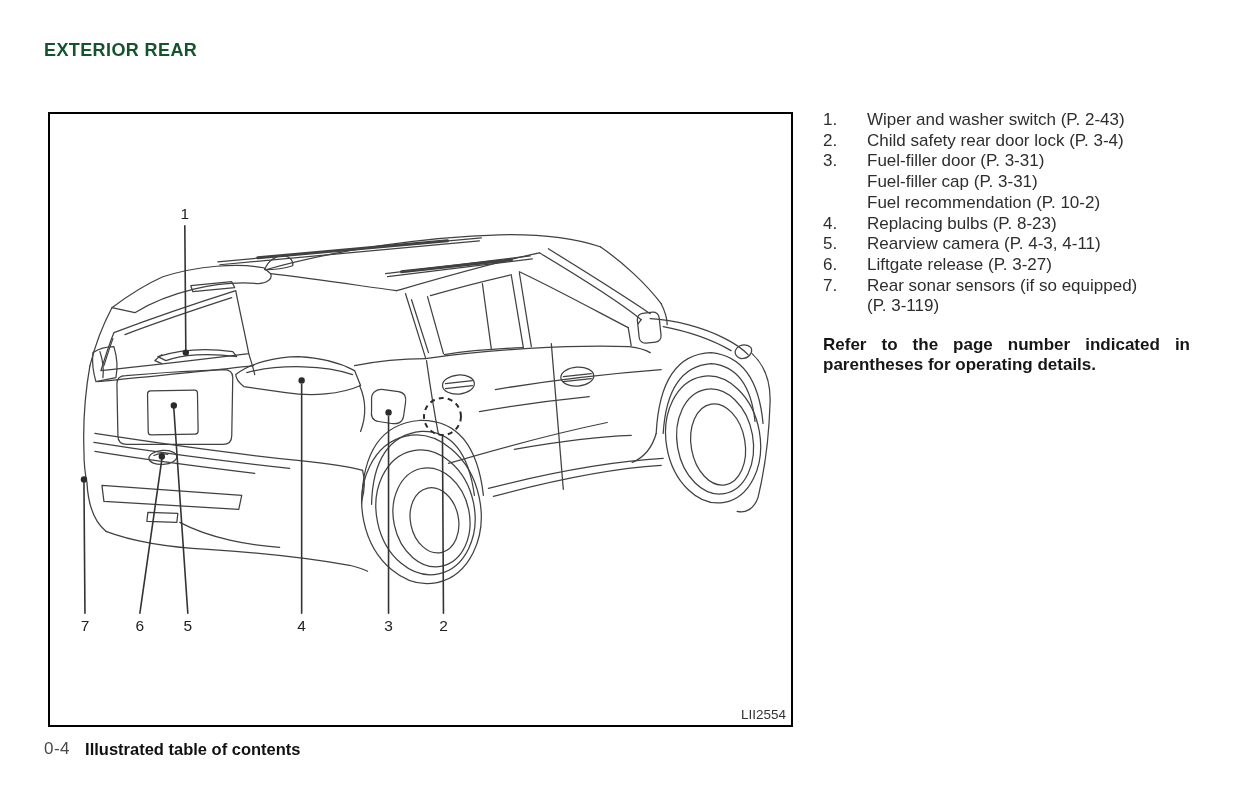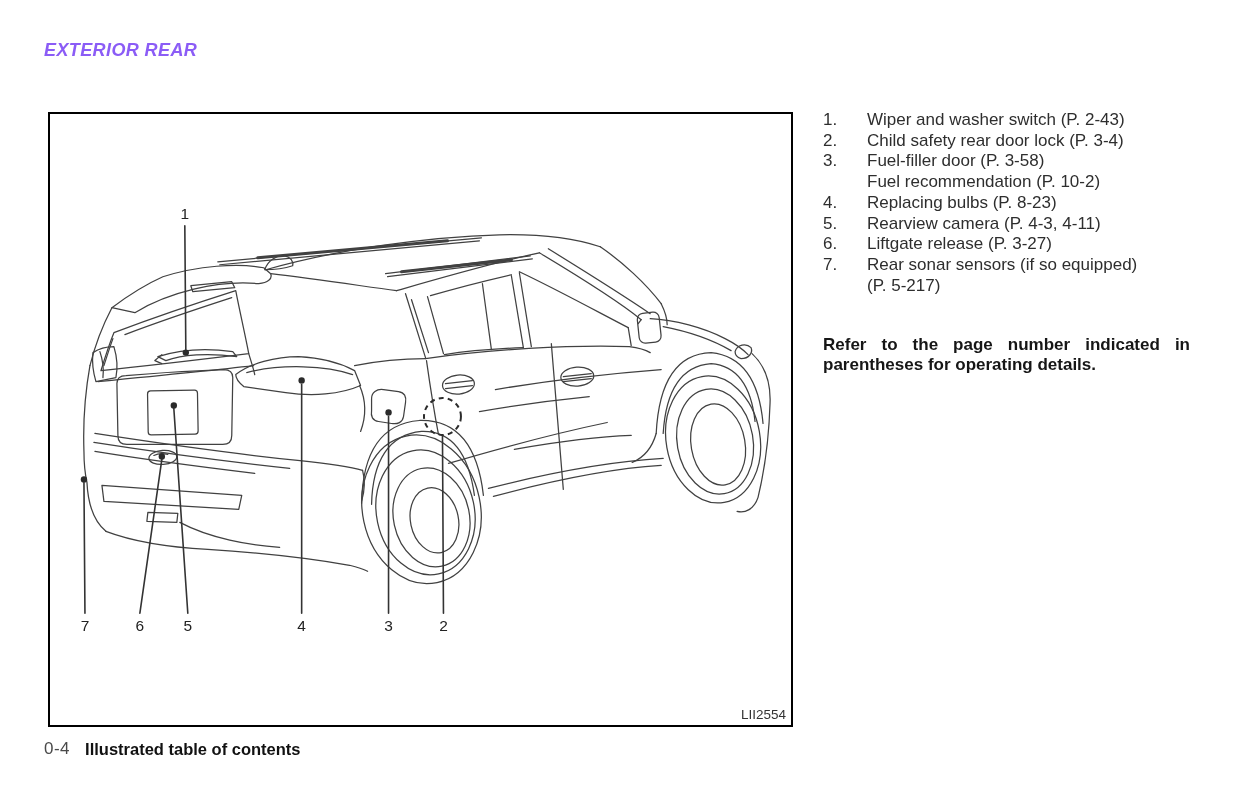--- a/index.html
+++ b/index.html
@@ -10,22 +10,21 @@
     color: #1f1f1f;
     -webkit-font-smoothing: antialiased;
   }
 
   .page-title {
     position: absolute;
     left: 44px; top: 40px;
     font-size: 18px;
     font-weight: 800;
     letter-spacing: 0.4px;
-    color: #8b5cf6;
-    font-style: italic;
+    color: #14532d;
   }
 
   .figure-box {
     position: absolute;
     left: 48px; top: 112px;
     width: 745px; height: 615px;
     border: 2px solid #000;
     background: #fff;
   }
   .figure-box svg { display: block; width: 100%; height: 100%; }
@@ -221,24 +220,25 @@
   <div class="lrow">
     <span class="lnum">1.</span>
     <span class="ltext">Wiper and washer switch (P. 2-43)</span>
   </div>
   <div class="lrow">
     <span class="lnum">2.</span>
     <span class="ltext">Child safety rear door lock (P. 3-4)</span>
   </div>
   <div class="lrow">
     <span class="lnum">3.</span>
-    <span class="ltext">Fuel-filler door (P. 3-58)</span>
+    <span class="ltext">Fuel-filler door (P. 3-31)</span>
   </div>
   <div class="lrow">
     <span class="lnum"></span>
+    <span class="ltext">Fuel-filler cap (P. 3-31)</span>
   </div>
   <div class="lrow">
     <span class="lnum"></span>
     <span class="ltext">Fuel recommendation (P. 10-2)</span>
   </div>
   <div class="lrow">
     <span class="lnum">4.</span>
     <span class="ltext">Replacing bulbs (P. 8-23)</span>
   </div>
   <div class="lrow">
@@ -248,21 +248,21 @@
   <div class="lrow">
     <span class="lnum">6.</span>
     <span class="ltext">Liftgate release (P. 3-27)</span>
   </div>
   <div class="lrow">
     <span class="lnum">7.</span>
     <span class="ltext">Rear sonar sensors (if so equipped)</span>
   </div>
   <div class="lrow">
     <span class="lnum"></span>
-    <span class="ltext">(P. 5-217)</span>
+    <span class="ltext">(P. 3-119)</span>
   </div>
 </div>
 
 <div class="legend-note">Refer to the page number indicated in parentheses for operating details.</div>
 
 <div class="page-footer">
   <span class="footer-num">0-4</span>
   <span class="footer-sec">Illustrated table of contents</span>
 </div>
 

